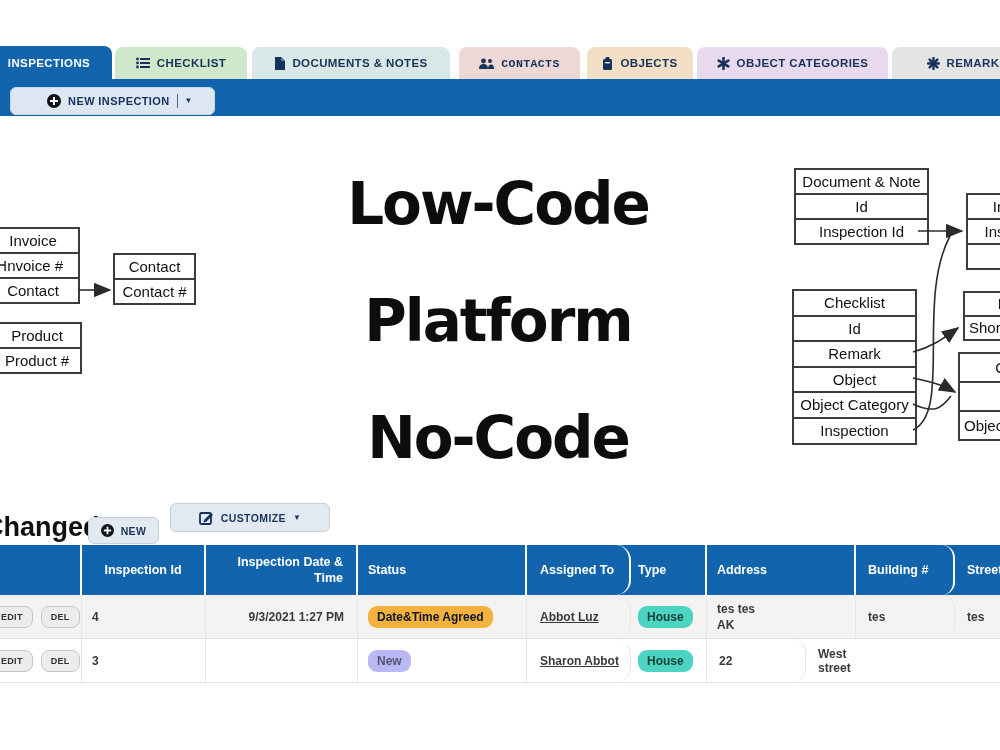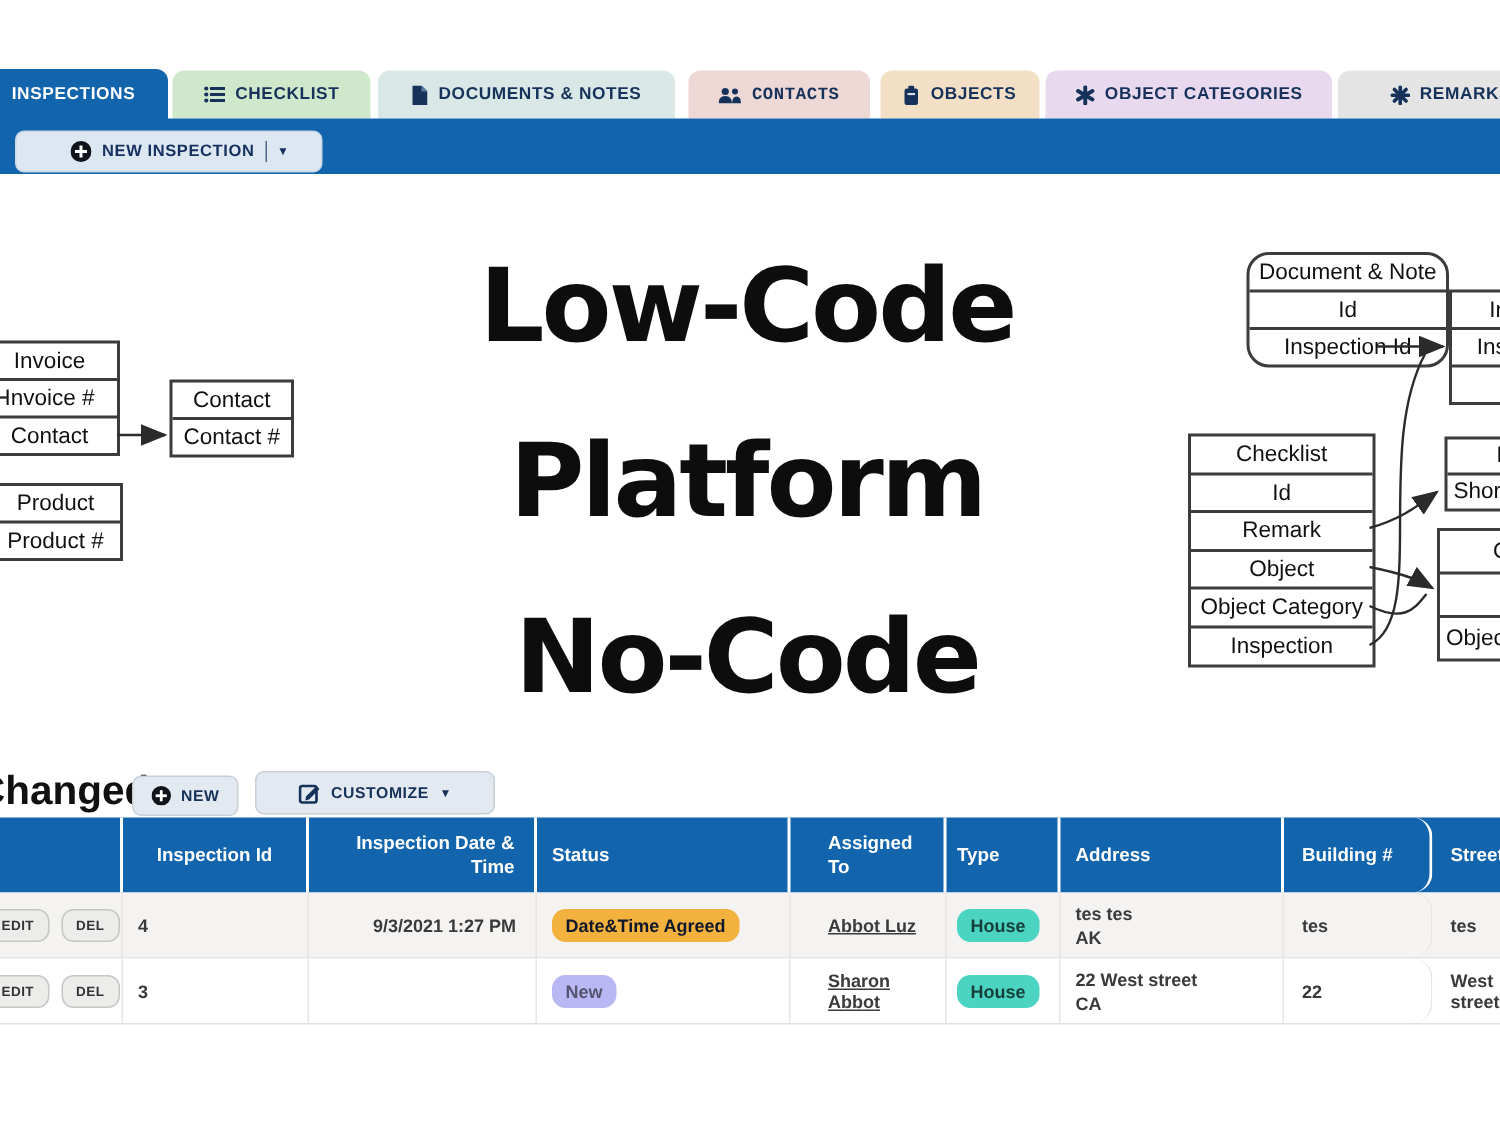--- a/index.html
+++ b/index.html
@@ -24,67 +24,67 @@
   #bluebar{position:absolute;left:0;top:79px;width:1000px;height:37px;background:#1264ad;}
   #new-inspection-btn{position:absolute;left:10px;top:87px;width:188px;height:26px;
        background:#dde7f1;border:1px solid #c9d6e4;border-radius:6px;
        display:flex;align-items:center;justify-content:center;gap:7px;
        font-size:11px;font-weight:bold;letter-spacing:.4px;color:#15305e;cursor:pointer;padding-left:15px;}
   .btn-divider{width:1px;height:14px;background:#15305e;opacity:.7;}
   .caret{font-size:8px;line-height:1;}
 
   
   #hero{position:absolute;left:0;top:146px;width:996px;text-align:center;
-        font-family:"DejaVu Sans",sans-serif;font-weight:bold;font-size:68px;
+        font-family:"DejaVu Sans",sans-serif;font-weight:bold;font-size:58px;
         line-height:117px;color:#0d0d0d;letter-spacing:-2px;}
 
   
   .ebox{position:absolute;background:#ffffff;border:2px solid #3c3c3c;}
   .erow{height:23px;line-height:23px;text-align:center;font-size:15px;color:#111;
         border-top:2px solid #3c3c3c;padding:0 4px;white-space:nowrap;overflow:hidden;}
   .erow:first-child{border-top:none;}
   #svg-edges{position:absolute;left:0;top:0;pointer-events:none;}
 
   #box-invoice{left:-14px;top:227px;width:90px;}
   #box-contact{left:113px;top:253px;width:79px;}
   #box-product{left:-8px;top:322px;width:86px;}
-  #box-docnote{left:831px;top:168px;width:131px;border-radius:15px;}
+  #box-docnote{left:794px;top:168px;width:131px;}
   #box-checklist{left:792px;top:289px;width:121px;}
   #box-checklist .erow{height:23.6px;line-height:23.6px;}
   #box-inspection{left:966px;top:193px;width:118px;}
   #box-remark{left:963px;top:291px;width:118px;}
   #box-remark .erow{height:22px;line-height:22px;}
   #box-object{left:958px;top:352px;width:114px;}
   #box-object .erow{height:27px;line-height:27px;}
 
   
   #list-heading{position:absolute;left:-79px;top:512px;font-size:27px;font-weight:bold;color:#111;}
   .ctl-btn{position:absolute;background:#e3e9f0;border:1px solid #c6cfd8;border-radius:6px;
         display:flex;align-items:center;justify-content:center;gap:7px;
         font-size:10.5px;font-weight:bold;letter-spacing:.4px;color:#16325a;cursor:pointer;}
   #new-btn{left:88px;top:517px;width:69px;height:25px;}
-  #customize-btn{left:170px;top:514px;width:158px;height:27px;}
+  #customize-btn{left:170px;top:503px;width:158px;height:27px;}
 
   
   #grid{position:absolute;left:0;top:545px;width:1060px;}
   .hrow{display:flex;background:#1264ad;height:50px;}
   .hcell{color:#ffffff;font-weight:bold;font-size:12.5px;display:flex;align-items:center;
         border-right:2px solid #ffffff;box-sizing:border-box;padding:4px 10px;line-height:16px;}
   .hcell:last-child{border-right:none;}
   .trow{display:flex;height:43px;border-bottom:1px solid #e2e1df;}
   .trow.odd{background:#f4f3f1;}
   .trow.even{background:#ffffff;}
   .tcell{font-size:12px;font-weight:bold;color:#3a3a3a;display:flex;align-items:center;
         border-right:1px solid #e7e6e4;box-sizing:border-box;padding:2px 10px;}
   .tcell:last-child{border-right:none;}
   .c-act{width:82px;padding-left:0;}
   .c-id{width:124px;}
   .c-date{width:152px;justify-content:flex-end;text-align:right;padding-right:13px;}
   .c-status{width:169px;}
-  .c-assigned{width:104px;padding-left:25px;}
+  .c-assigned{width:104px;padding-left:13px;border-radius:15px;}
   .c-type{width:76px;padding-left:7px;}
   .c-addr{width:149px;}
   .c-bldg{width:99px;padding-left:12px;border-radius:13px;}
   .c-street{width:85px;padding-left:12px;}
   .mini-btn{background:#ececea;border:1px solid #c6c6c4;border-radius:8px;
         font-size:9px;font-weight:bold;letter-spacing:.3px;color:#333;
         padding:5px 9px;margin-right:8px;cursor:pointer;white-space:nowrap;}
   .mini-btn.cut{margin-left:-9px;}
   .badge{display:inline-block;border-radius:9px;padding:4px 9px;font-size:12px;
         font-weight:bold;white-space:nowrap;}
@@ -317,24 +317,18 @@
       <div class="tcell c-date"></div>
       <div class="tcell c-status">
         <span class="badge purple">New</span>
       </div>
       <div class="tcell c-assigned">
         <span class="linkish">Sharon Abbot</span>
       </div>
       <div class="tcell c-type">
         <span class="badge teal">House</span>
       </div>
-      <div class="tcell c-addr">
-        <div class="addr2">
-          <div>22 West street</div>
-          <div>CA</div>
-        </div>
-      </div>
       <div class="tcell c-bldg">22</div>
       <div class="tcell c-street">West street</div>
     </div>
   </div>
 
 </div>
 
 </body></html>

